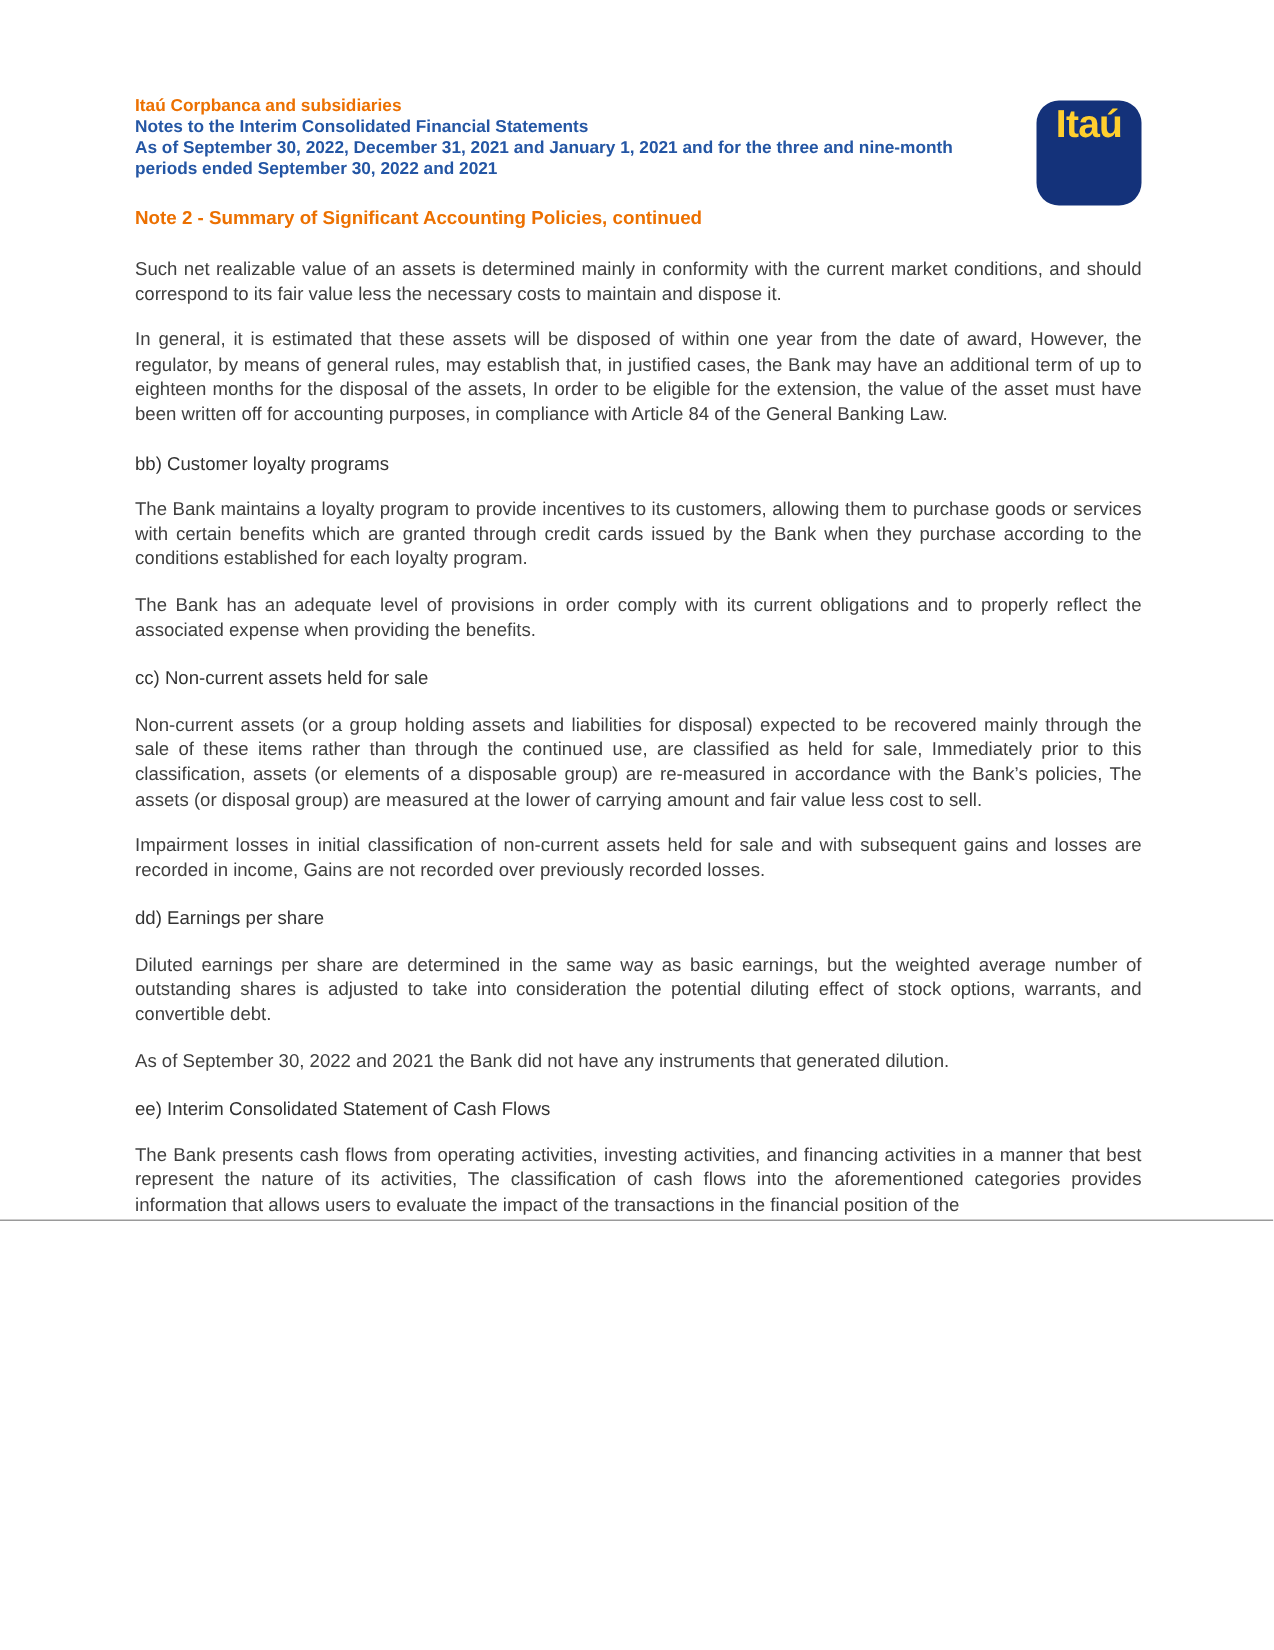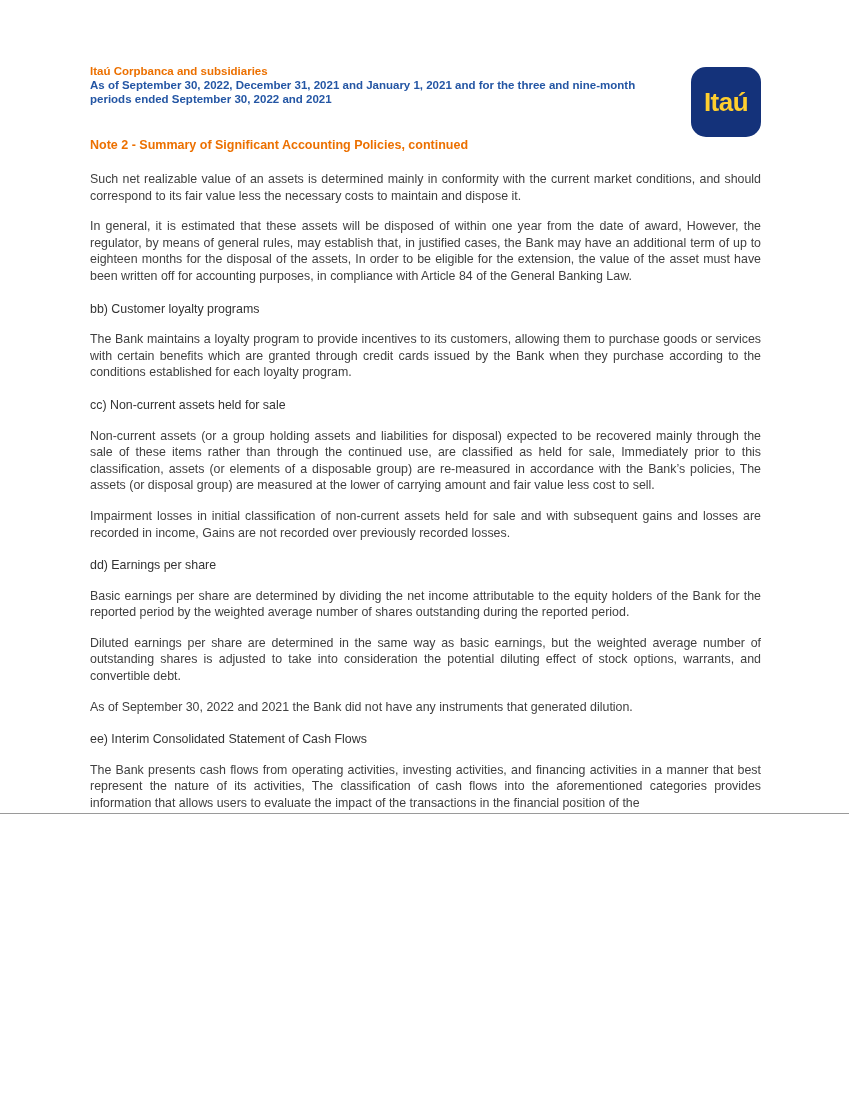--- a/index.html
+++ b/index.html
@@ -23,21 +23,21 @@
     font-weight:bold; font-size:11.5px; line-height:14px;
   }
   .header-sub {
     color:var(--header_blue,#2456A4);
     font-weight:bold; font-size:11.5px; line-height:14px;
   }
   .logo {
     width:70px; height:70px;
     background:var(--logo_navy,#14327A);
     border-radius:15px;
-    display:flex; align-items:center; justify-content:center;
+    display:flex; align-items:flex-start; justify-content:center;
     margin-top:3px;
   }
   .logo-text {
     color:var(--logo_yellow,#FFCF2E);
     font-size:26px; font-weight:bold; letter-spacing:-0.5px;
   }
 
   
   .note-heading {
     color:var(--accent_orange,#EC7000);
@@ -87,39 +87,40 @@
 </style>
 </head>
 <body>
 
 <div class="page">
   <div class="inner">
 
     <header class="doc-header">
       <div class="header-text">
         <div class="company">Itaú Corpbanca and subsidiaries</div>
+        <div class="header-sub">Notes to the Interim Consolidated Financial Statements</div>
         <div class="header-sub">As of September 30, 2022, December 31, 2021 and January 1, 2021 and for the three and nine-month periods ended September 30, 2022 and 2021</div>
       </div>
       <div class="logo">
         <span class="logo-text">Itaú</span>
       </div>
     </header>
 
     <h1 class="note-heading">Note 2 - Summary of Significant Accounting Policies, continued</h1>
 
     <main class="content">
         <p>Such net realizable value of an assets is determined mainly in conformity with the current market conditions, and should correspond to its fair value less the necessary costs to maintain and dispose it.</p>
         <p>In general, it is estimated that these assets will be disposed of within one year from the date of award, However, the regulator, by means of general rules, may establish that, in justified cases, the Bank may have an additional term of up to eighteen months for the disposal of the assets, In order to be eligible for the extension, the value of the asset must have been written off for accounting purposes, in compliance with Article 84 of the General Banking Law.</p>
         <h2>bb) Customer loyalty programs</h2>
         <p>The Bank maintains a loyalty program to provide incentives to its customers, allowing them to purchase goods or services with certain benefits which are granted through credit cards issued by the Bank when they purchase according to the conditions established for each loyalty program.</p>
+        <p>The Bank has an adequate level of provisions in order comply with its current obligations and to properly reflect the associated expense when providing the benefits.</p>
         <h2>cc) Non-current assets held for sale</h2>
         <p>Non-current assets (or a group holding assets and liabilities for disposal) expected to be recovered mainly through the sale of these items rather than through the continued use, are classified as held for sale, Immediately prior to this classification, assets (or elements of a disposable group) are re-measured in accordance with the Bank’s policies, The assets (or disposal group) are measured at the lower of carrying amount and fair value less cost to sell.</p>
         <p>Impairment losses in initial classification of non-current assets held for sale and with subsequent gains and losses are recorded in income, Gains are not recorded over previously recorded losses.</p>
         <h2>dd) Earnings per share</h2>
-        <p>Basic earnings per share are determined by dividing the net income attributable to the equity holders of the Bank for the reported period by the weighted average number of shares outstanding during the reported period.</p>
         <p>Diluted earnings per share are determined in the same way as basic earnings, but the weighted average number of outstanding shares is adjusted to take into consideration the potential diluting effect of stock options, warrants, and convertible debt.</p>
         <p>As of September 30, 2022 and 2021 the Bank did not have any instruments that generated dilution.</p>
         <h2>ee) Interim Consolidated Statement of Cash Flows</h2>
         <p>The Bank presents cash flows from operating activities, investing activities, and financing activities in a manner that best represent the nature of its activities, The classification of cash flows into the aforementioned categories provides information that allows users to evaluate the impact of the transactions in the financial position of the</p>
       </main>
 
   </div>
 
   <footer class="doc-footer">
     <div class="footer-rule"></div>

